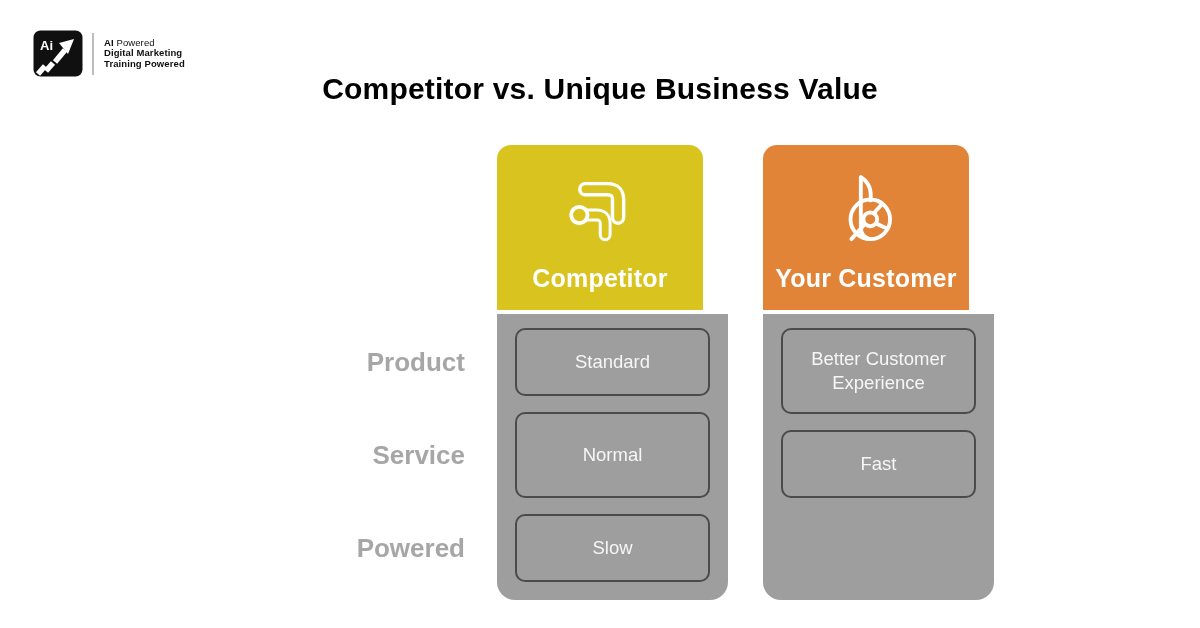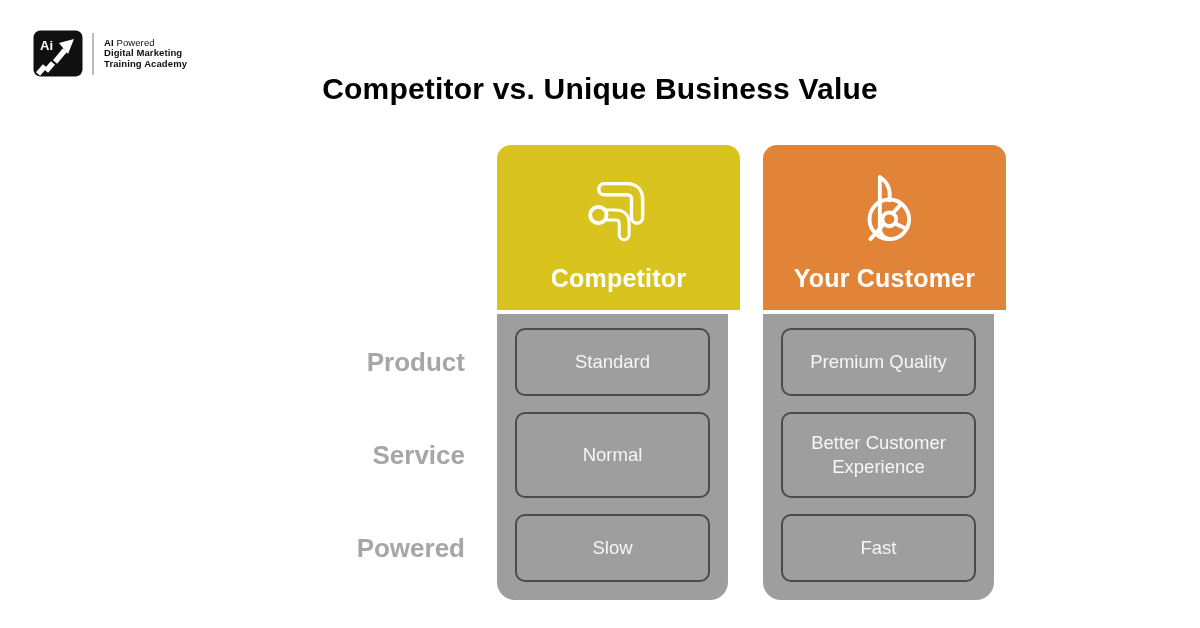--- a/index.html
+++ b/index.html
@@ -25,21 +25,21 @@
   .row-label{
     position:absolute;left:299px;width:166px;display:flex;align-items:center;justify-content:flex-end;
     font-size:26px;font-weight:700;color:#a6a6a6;
   }
   .row-label.r1{top:328px;height:68px;}
   .row-label.r2{top:412px;height:86px;}
   .row-label.r3{top:514px;height:68px;}
 
   
   .col-header{
-    position:absolute;top:145px;width:243px;height:165px;border-radius:14px 14px 0 0;
+    position:absolute;top:145px;width:206px;height:165px;border-radius:14px 14px 0 0;
     display:flex;flex-direction:column;align-items:center;box-sizing:border-box;padding-top:21px;
   }
   .col-header.competitor{left:497px;background:#d9c41f;}
   .col-header.yourbiz{left:763px;background:#e28437;}
   .col-icon{width:86px;height:86px;display:block;}
   .col-title{margin-top:12px;font-size:25px;font-weight:700;color:#ffffff;letter-spacing:.2px;}
 
   .col-body{
     position:absolute;top:314px;width:231px;height:286px;background:#9e9e9e;
     border-radius:0 0 18px 18px;box-sizing:border-box;padding:14px 18px 18px;
@@ -68,21 +68,21 @@
       <text x="7" y="20" font-size="13" font-weight="bold" fill="#ffffff">Ai</text>
       <line x1="22" y1="32" x2="32" y2="20" stroke="#ffffff" stroke-width="5.5"></line>
       <polygon points="41,9 26,13 35,24" fill="#ffffff"></polygon>
       <line x1="5" y1="44" x2="12" y2="36" stroke="#ffffff" stroke-width="5.5"></line>
       <line x1="13" y1="41" x2="20" y2="33" stroke="#ffffff" stroke-width="5.5"></line>
     </svg>
     <div class="brand-divider"></div>
     <div class="brand-text">
       <div><span class="bold">AI</span> <span>Powered</span></div>
       <div class="bold">Digital Marketing</div>
-      <div class="bold">Training Academy</div>
+      <div class="bold">Training Powered</div>
     </div>
   </header>
 
   <h1 class="title">Competitor vs. Unique Business Value</h1>
 
   <div class="row-label r1">Product</div>
   <div class="row-label r2">Service</div>
   <div class="row-label r3">Powered</div>
 
   <section class="col-header competitor">
@@ -113,18 +113,17 @@
     <div class="col-title">Your Customer</div>
   </section>
 
   <section class="col-body left">
     <div class="cell h1">Standard</div>
     <div class="cell h2">Normal</div>
     <div class="cell h3">Slow</div>
   </section>
 
   <section class="col-body right">
-    <div class="cell h1">Premium Quality</div>
     <div class="cell h2">Better Customer Experience</div>
     <div class="cell h3">Fast</div>
   </section>
 
 </div>
 
 </body></html>

